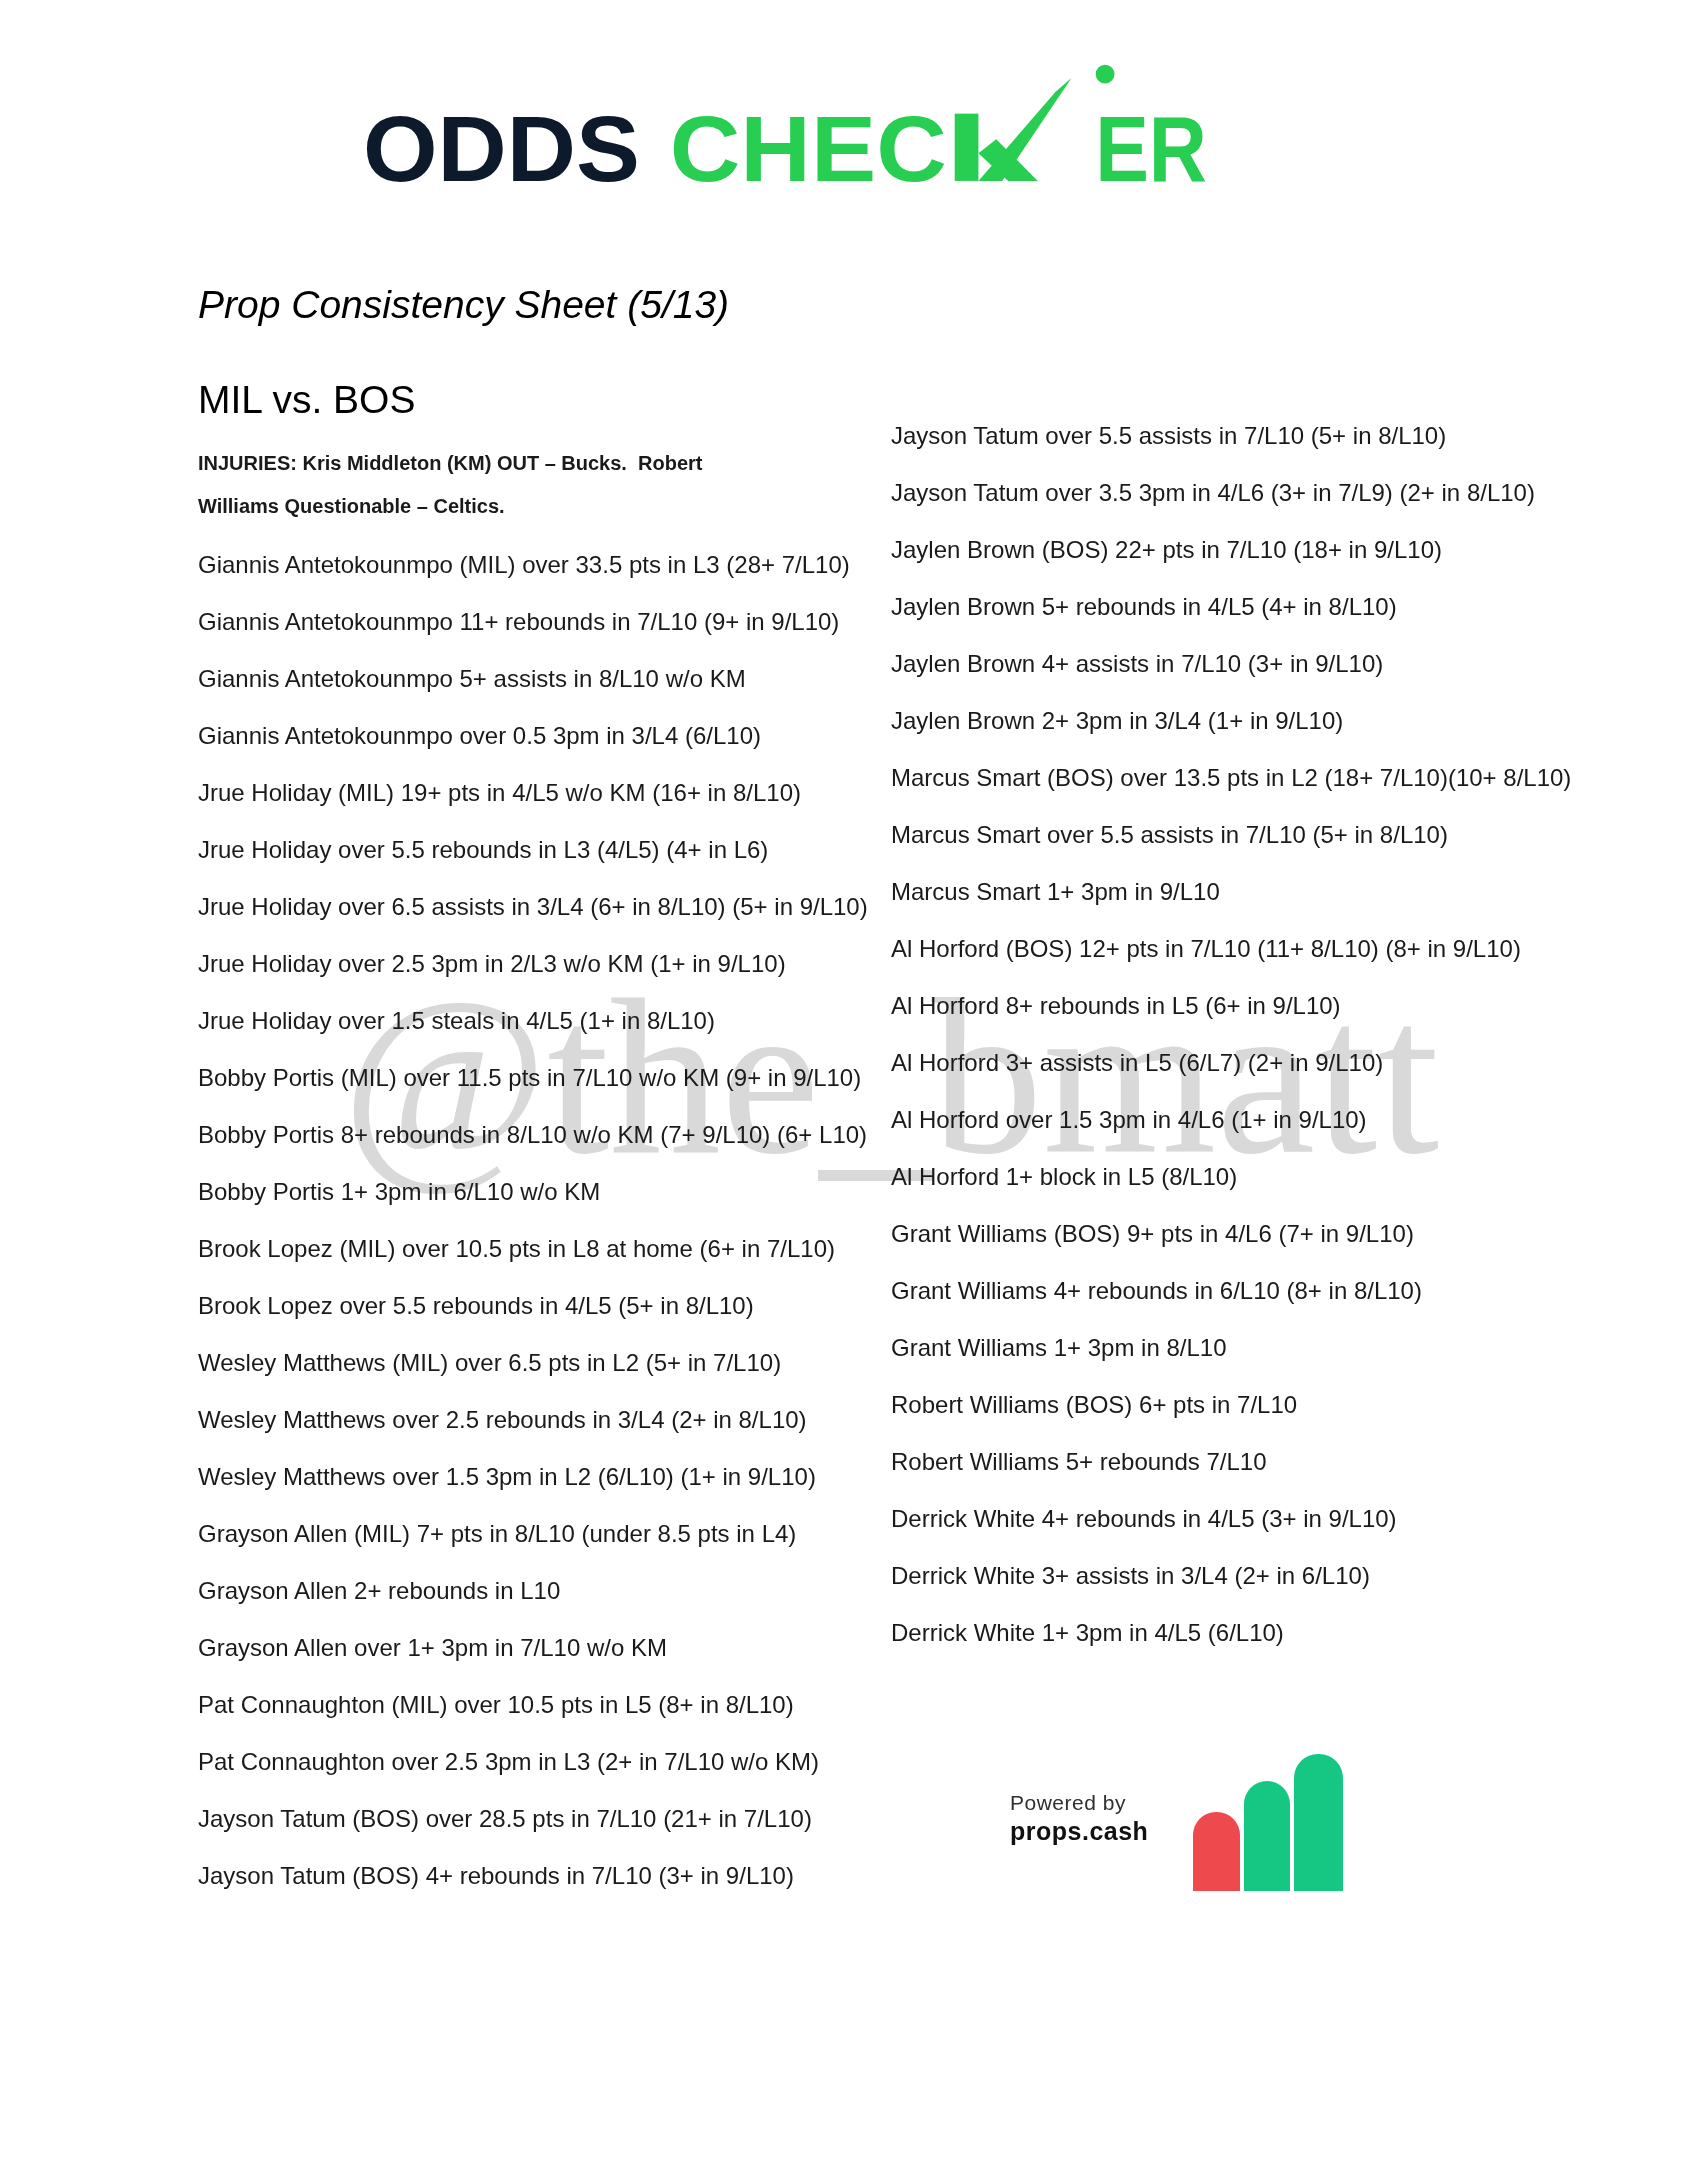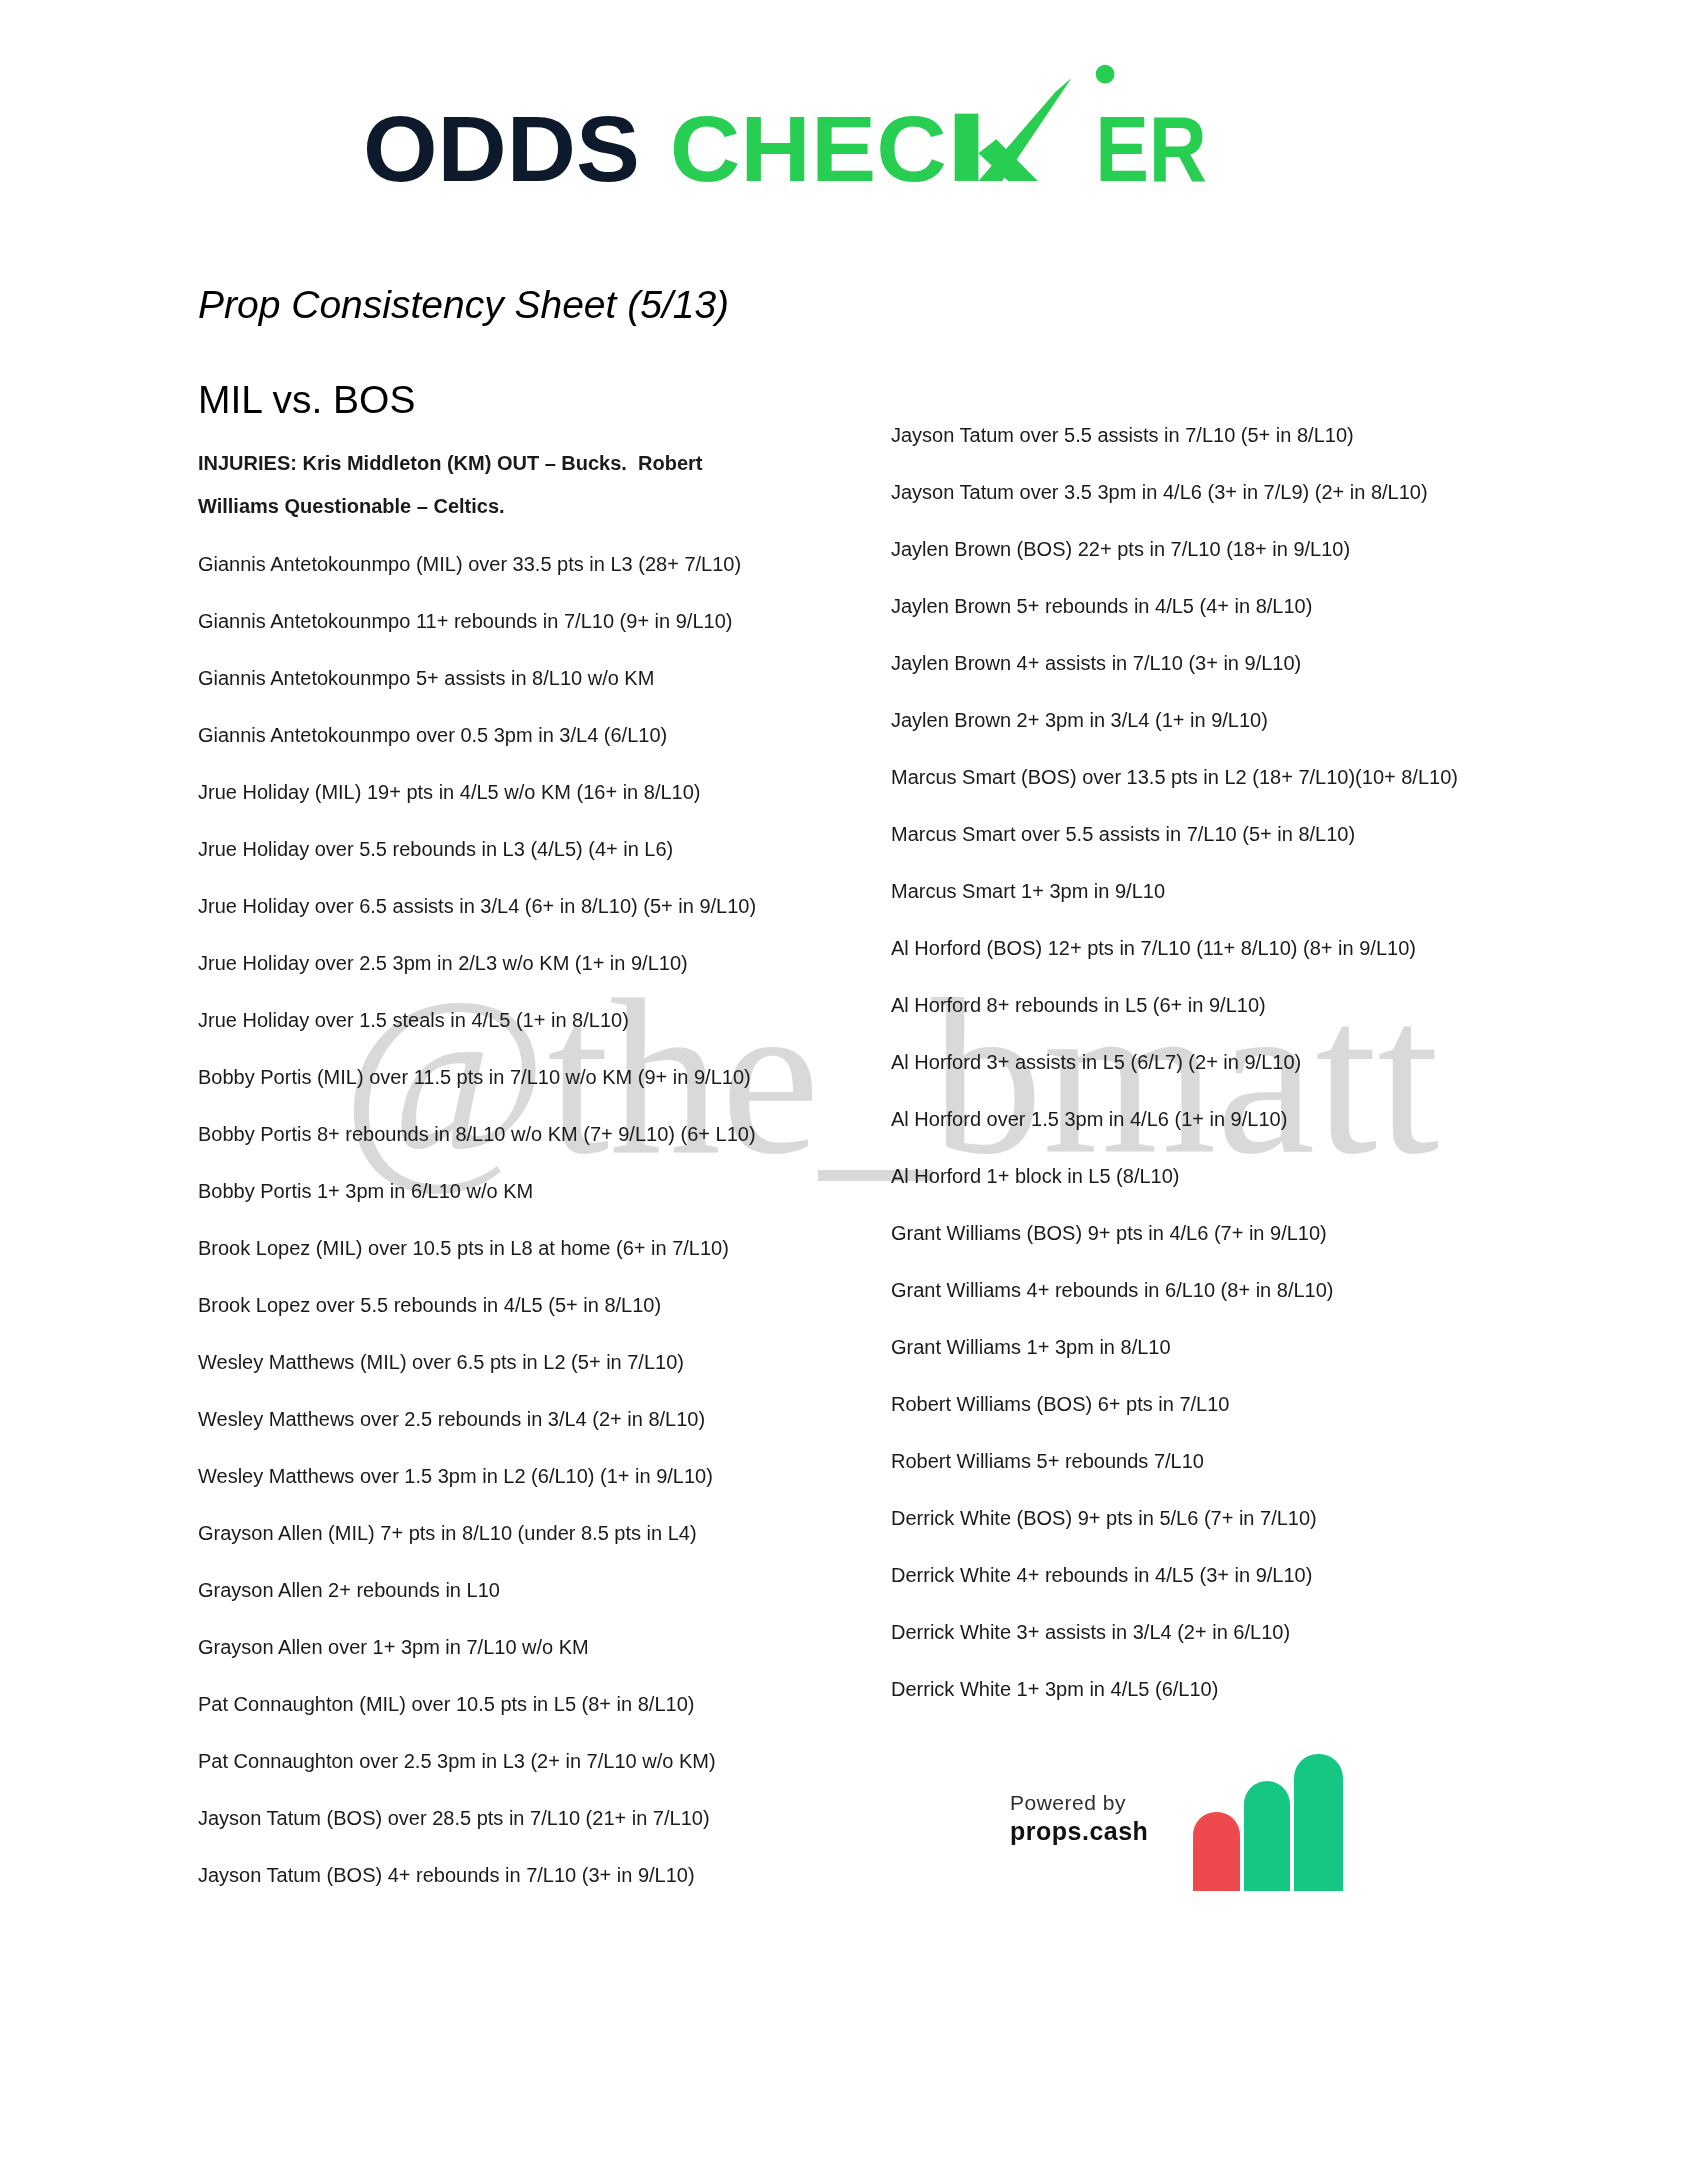--- a/index.html
+++ b/index.html
@@ -12,21 +12,21 @@
     font-family:"Liberation Serif",serif;font-size:223px;line-height:1;
     color:#d9d9d9;white-space:nowrap;user-select:none;
   }
   .content{position:absolute;inset:0;z-index:1;}
   .logo-svg{position:absolute;left:363px;top:64px;}
   .logo-svg text{font-family:"Liberation Sans",sans-serif;font-weight:700;font-size:93px;}
   .page-title{position:absolute;left:198px;top:280px;font-size:39px;line-height:50px;color:#000;font-style:italic;}
   .matchup{position:absolute;left:198px;top:375px;font-size:39px;line-height:50px;color:#000;}
   .injuries{position:absolute;left:198px;top:442px;font-size:20px;font-weight:700;line-height:43px;color:#1a1a1a;}
   .injuries div{white-space:pre;}
-  .prop-list{position:absolute;margin:0;padding:0;list-style:none;font-size:20px;color:#1a1a1a;}
+  .prop-list{position:absolute;margin:0;padding:0;list-style:none;font-size:24px;color:#1a1a1a;}
   .prop-list li{height:57px;display:flex;align-items:center;white-space:pre;}
   #left-list{left:198px;top:536px;}
   #right-list{left:891px;top:407px;}
   .footer-text{position:absolute;left:1010px;top:1790px;width:183px;text-align:left;}
   .powered-by{font-size:21px;color:#2f2f2f;letter-spacing:0.5px;line-height:26px;}
   .brand{font-size:25px;font-weight:700;color:#111;letter-spacing:0.5px;line-height:30px;}
   .bars{position:absolute;left:1193px;top:1752px;height:139px;display:flex;align-items:flex-end;gap:4px;}
   .bar{display:block;}
   .bar1{width:47px;height:79px;border-radius:23px 23px 0 0;}
   .bar2{width:46px;height:110px;border-radius:23px 23px 0 0;}
@@ -104,21 +104,20 @@
         <li>Al Horford (BOS) 12+ pts in 7/L10 (11+ 8/L10) (8+ in 9/L10)</li>
         <li>Al Horford 8+ rebounds in L5 (6+ in 9/L10)</li>
         <li>Al Horford 3+ assists in L5 (6/L7) (2+ in 9/L10)</li>
         <li>Al Horford over 1.5 3pm in 4/L6 (1+ in 9/L10)</li>
         <li>Al Horford 1+ block in L5 (8/L10)</li>
         <li>Grant Williams (BOS) 9+ pts in 4/L6 (7+ in 9/L10)</li>
         <li>Grant Williams 4+ rebounds in 6/L10 (8+ in 8/L10)</li>
         <li>Grant Williams 1+ 3pm in 8/L10</li>
         <li>Robert Williams (BOS) 6+ pts in 7/L10</li>
         <li>Robert Williams 5+ rebounds 7/L10</li>
-        <li>Derrick White (BOS) 9+ pts in 5/L6 (7+ in 7/L10)</li>
         <li>Derrick White 4+ rebounds in 4/L5 (3+ in 9/L10)</li>
         <li>Derrick White 3+ assists in 3/L4 (2+ in 6/L10)</li>
         <li>Derrick White 1+ 3pm in 4/L5 (6/L10)</li>
       </ul>
 
     <div class="footer-text">
       <div class="powered-by">Powered by</div>
       <div class="brand">props.cash</div>
     </div>
 

